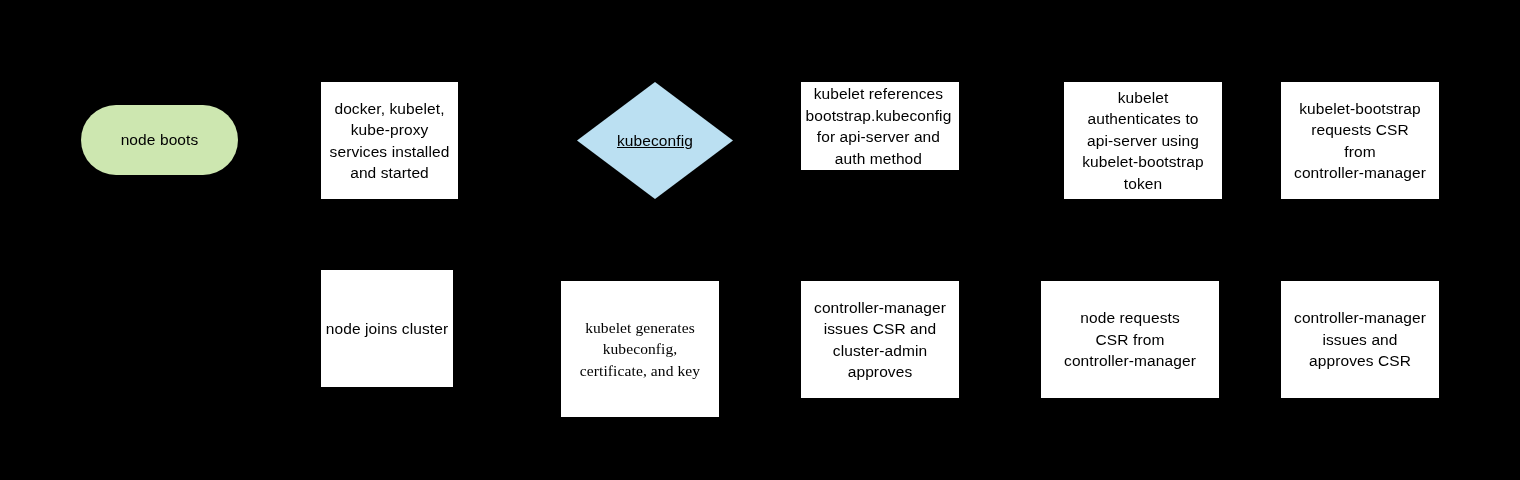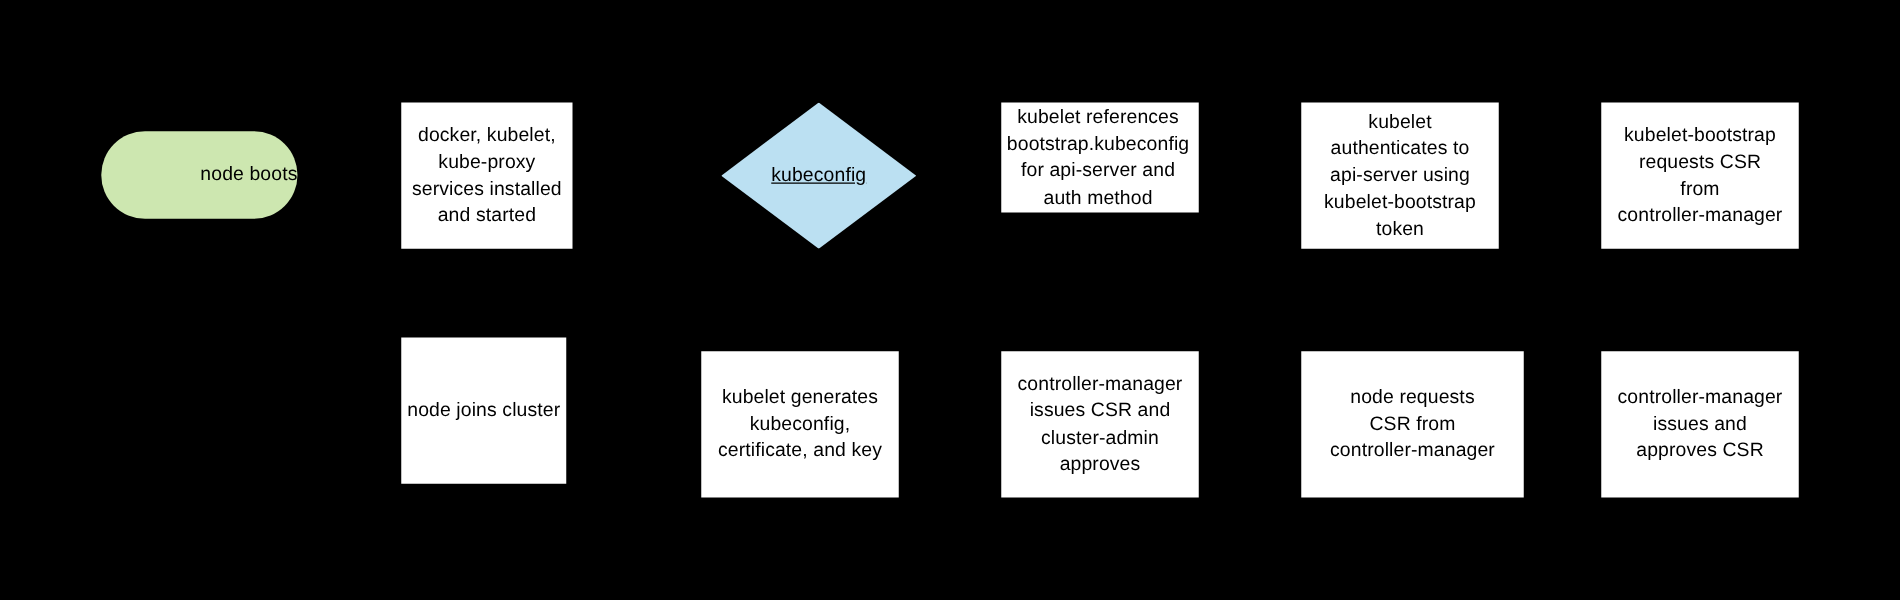--- a/index.html
+++ b/index.html
@@ -38,21 +38,20 @@
   }
   
   .pill {
     background: #cde7b0;
     border-radius: 36px;
   }
   .pill .label {
     
     white-space: nowrap;
     overflow: visible;
-    text-align: right;
   }
   
   .diamond {
     background: transparent;
   }
   .diamond .shape {
     position: absolute;
     inset: 0;
     background: #bbe0f2;
     clip-path: polygon(50% 0%, 100% 50%, 50% 100%, 0% 50%);
@@ -93,41 +92,41 @@
     <span class="label">kubeconfig</span>
   </div>
 
   <div class="node rect overflowing" style="left:801px; top:82px; width:158px; height:88px;">
     <span class="label">kubelet references
 bootstrap.kubeconfig
 for api-server and
 auth method</span>
   </div>
 
-  <div class="node rect" style="left:1041px; top:82px; width:158px; height:117px;">
+  <div class="node rect" style="left:1064px; top:82px; width:158px; height:117px;">
     <span class="label">kubelet
 authenticates to
 api-server using
 kubelet-bootstrap
 token</span>
   </div>
 
   <div class="node rect" style="left:1281px; top:82px; width:158px; height:117px;">
     <span class="label">kubelet-bootstrap
 requests CSR
 from
 controller-manager</span>
   </div>
 
 
   <div class="node rect" style="left:321px; top:270px; width:132px; height:117px;">
     <span class="label">node joins cluster</span>
   </div>
 
-  <div class="node rect" style="left:561px; top:281px; width:158px; height:117px;">
+  <div class="node rect" style="left:561px; top:281px; width:158px; height:136px;font-family:Liberation Serif, serif;">
     <span class="label">kubelet generates
 kubeconfig,
 certificate, and key</span>
   </div>
 
   <div class="node rect" style="left:801px; top:281px; width:158px; height:117px;">
     <span class="label">controller-manager
 issues CSR and
 cluster-admin
 approves</span>

